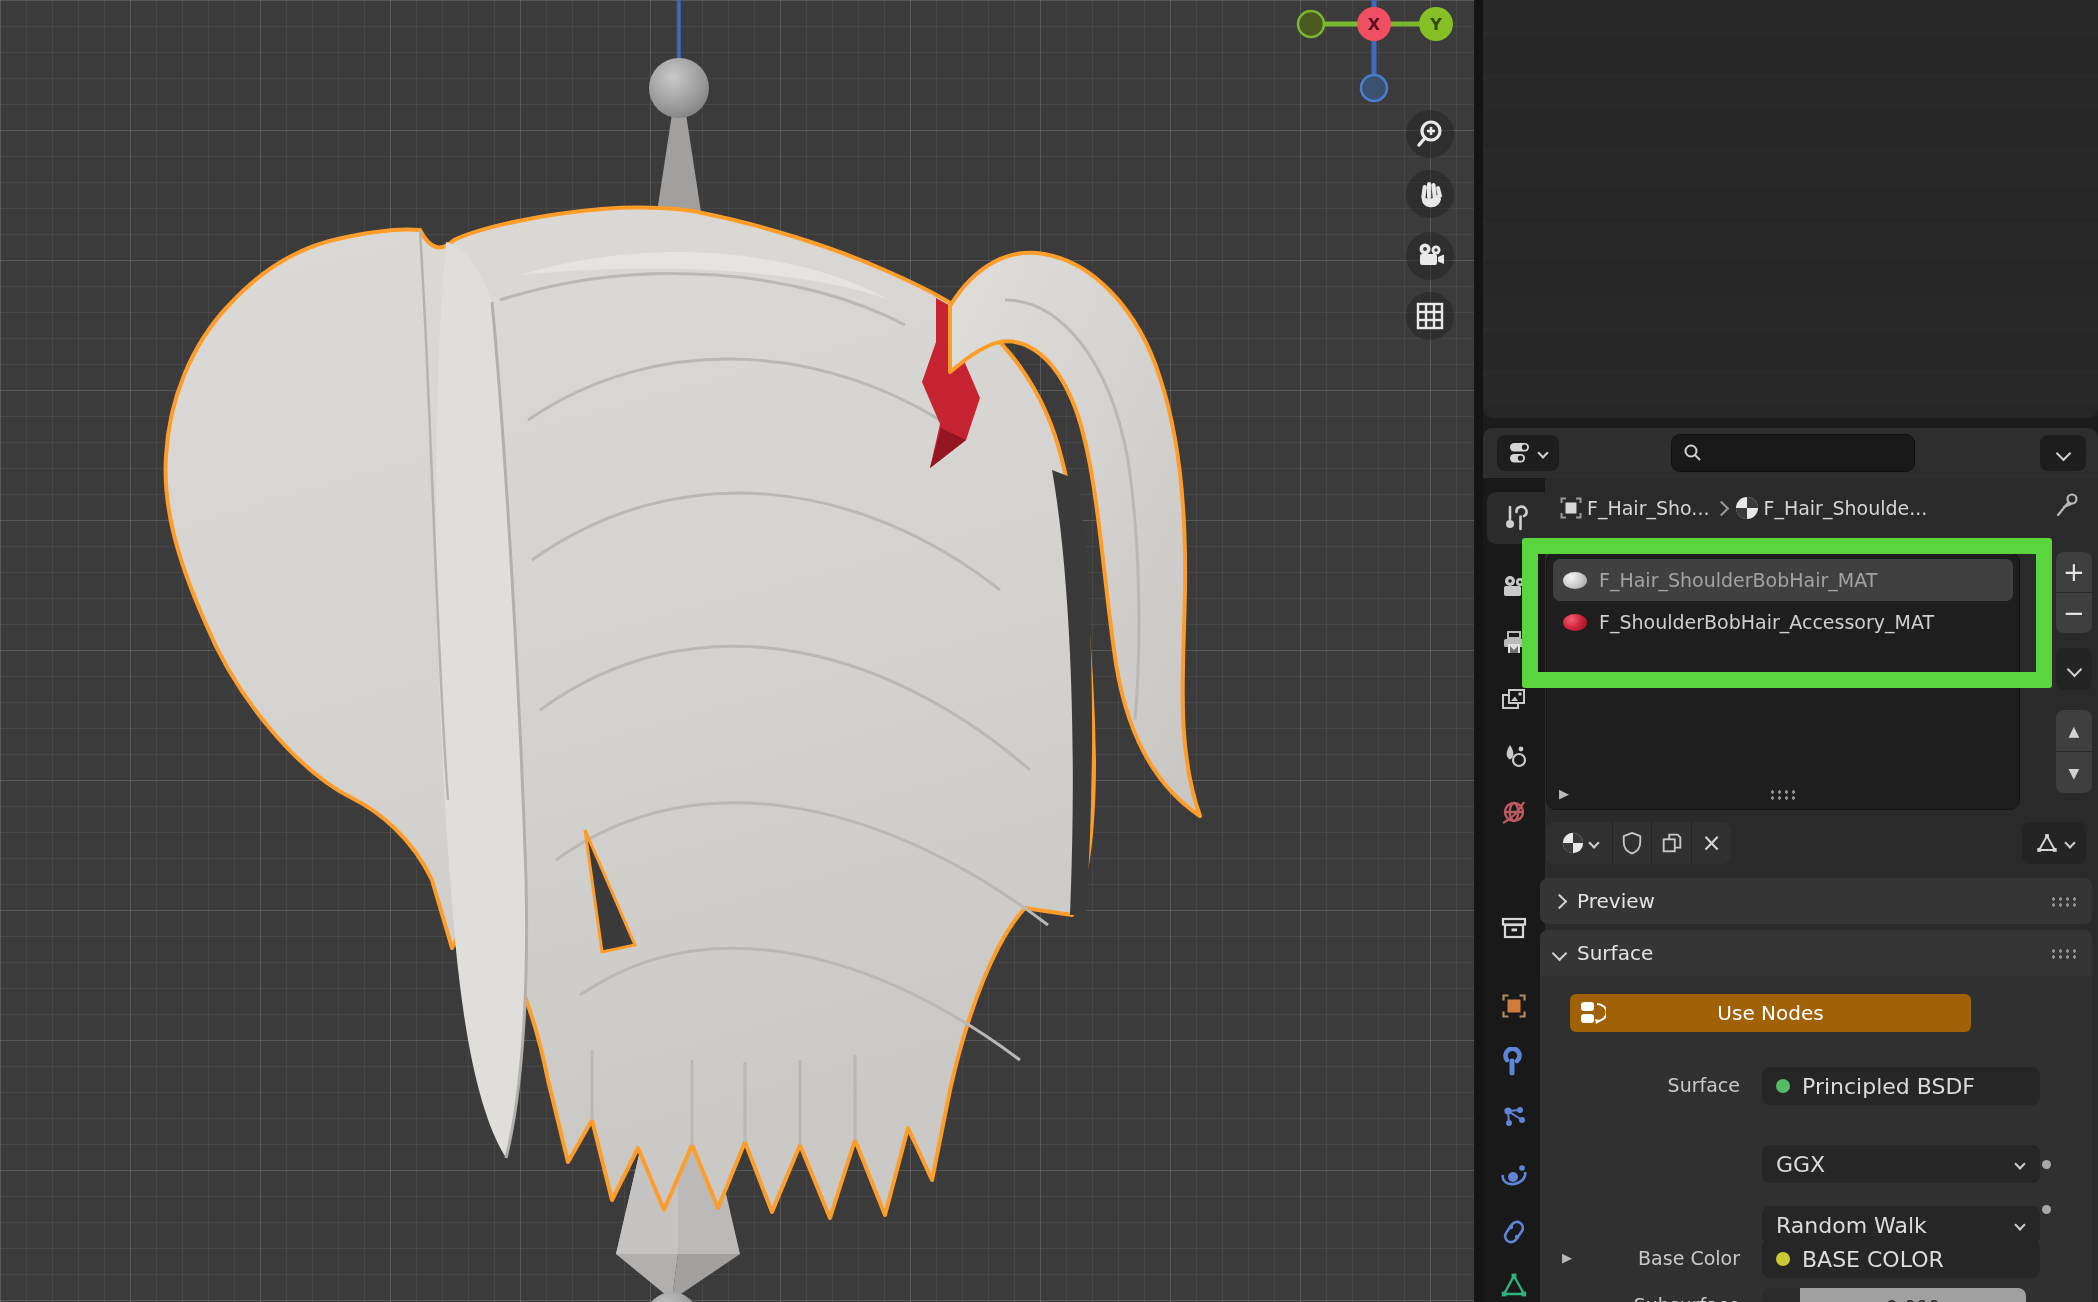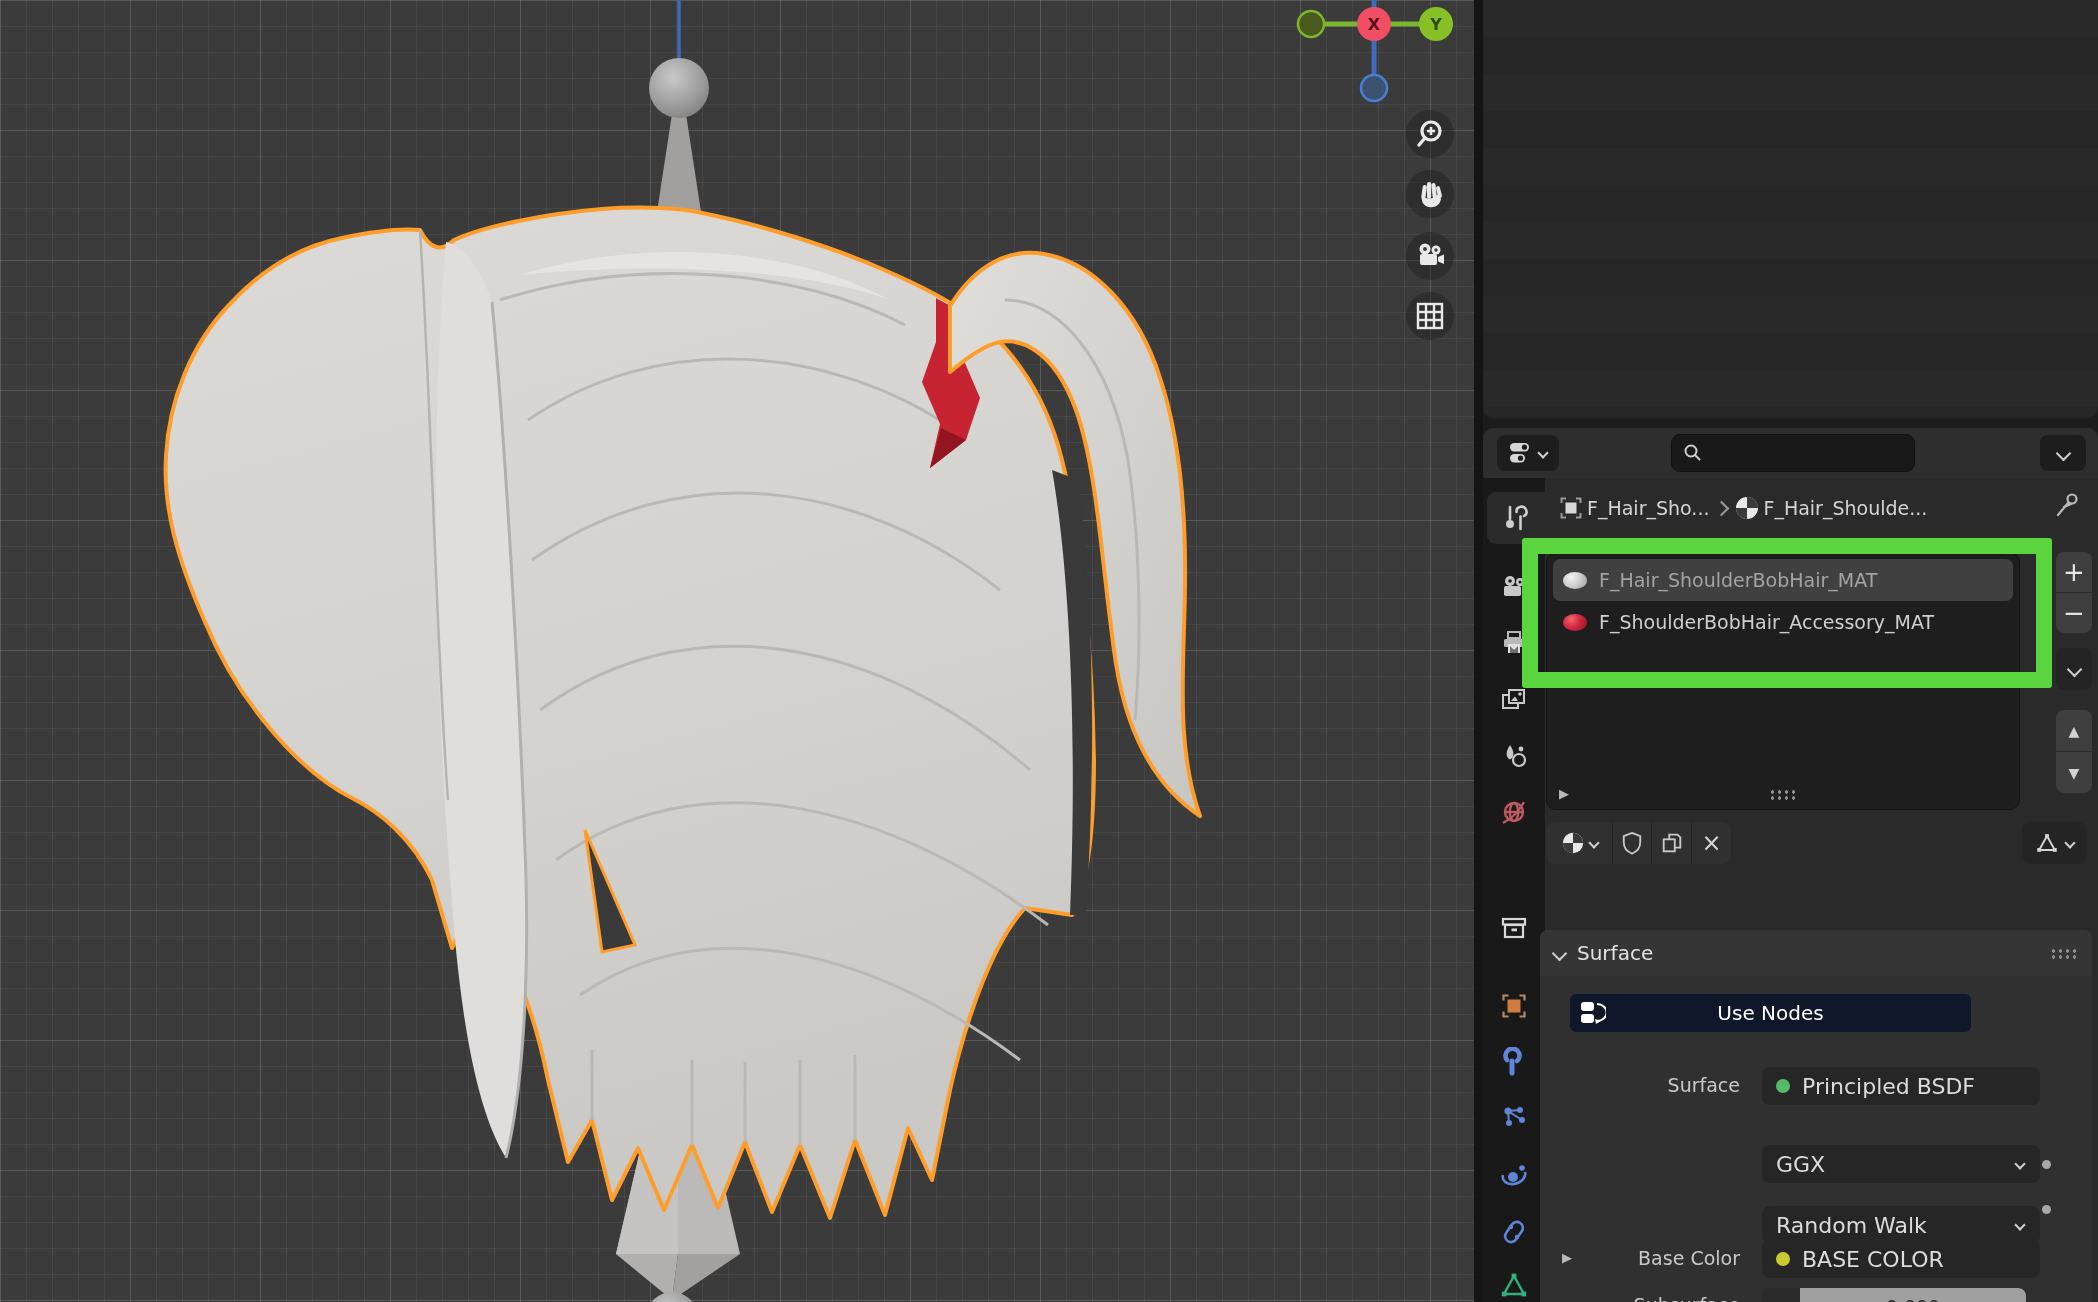--- a/index.html
+++ b/index.html
@@ -420,29 +420,34 @@
     <div class="abs side-btn" style="left:539px;top:394px;width:64px;height:42px;border-radius:8px;background:#242424;gap:6px">
       <svg width="26" height="26" viewBox="0 0 30 30">
         <path d="M15 7 L24 23 L6 23 Z" fill="none" stroke="#d5d5d5" stroke-width="2.2"></path>
         <rect x="12.8" y="4.8" width="4.4" height="4.4" fill="#d5d5d5"></rect>
         <rect x="3.8" y="20.8" width="4.4" height="4.4" fill="#d5d5d5"></rect>
         <rect x="21.8" y="20.8" width="4.4" height="4.4" fill="#d5d5d5"></rect>
       </svg>
       <span class="cv down tiny"></span>
     </div>
 
+    <div class="abs panel-hdr" style="left:57px;top:450px;width:552px;height:46px;box-sizing:border-box">
+      <span class="cv right"></span>
+      <span>Preview</span>
+      <div class="grip" style="margin-left:auto"></div>
+    </div>
 
     <div class="abs" style="left:57px;top:502px;width:552px;height:372px;background:#303030;border-radius:8px 8px 0 0">
       <div class="panel-hdr" style="height:46px;background:#353535;border-radius:8px 8px 0 0">
         <span class="cv down"></span>
         <span>Surface</span>
         <div class="grip" style="margin-left:auto"></div>
       </div>
 
-      <div class="abs" style="left:30px;top:64px;width:401px;height:38px;background:#0f172a;border-radius:6px;display:flex;align-items:center;justify-content:center">
+      <div class="abs" style="left:30px;top:64px;width:401px;height:38px;background:#a16207;border-radius:6px;display:flex;align-items:center;justify-content:center">
         <svg class="abs" style="left:10px;top:7px" width="26" height="24" viewBox="0 0 26 24">
           <rect x="1" y="1" width="13" height="9" rx="3" fill="#ffffff"></rect>
           <rect x="1" y="13" width="13" height="9" rx="3" fill="#ffffff"></rect>
           <path d="M17 3 a9 8 0 0 1 0 17" fill="none" stroke="#ffffff" stroke-width="2"></path>
           <polygon points="15,18 21,20 16,23" fill="#ffffff"></polygon>
         </svg>
         <span style="font-size:20px;color:#ffffff">Use Nodes</span>
       </div>
 
       <div class="abs lbl" style="left:60px;top:144px;width:140px">Surface</div>

